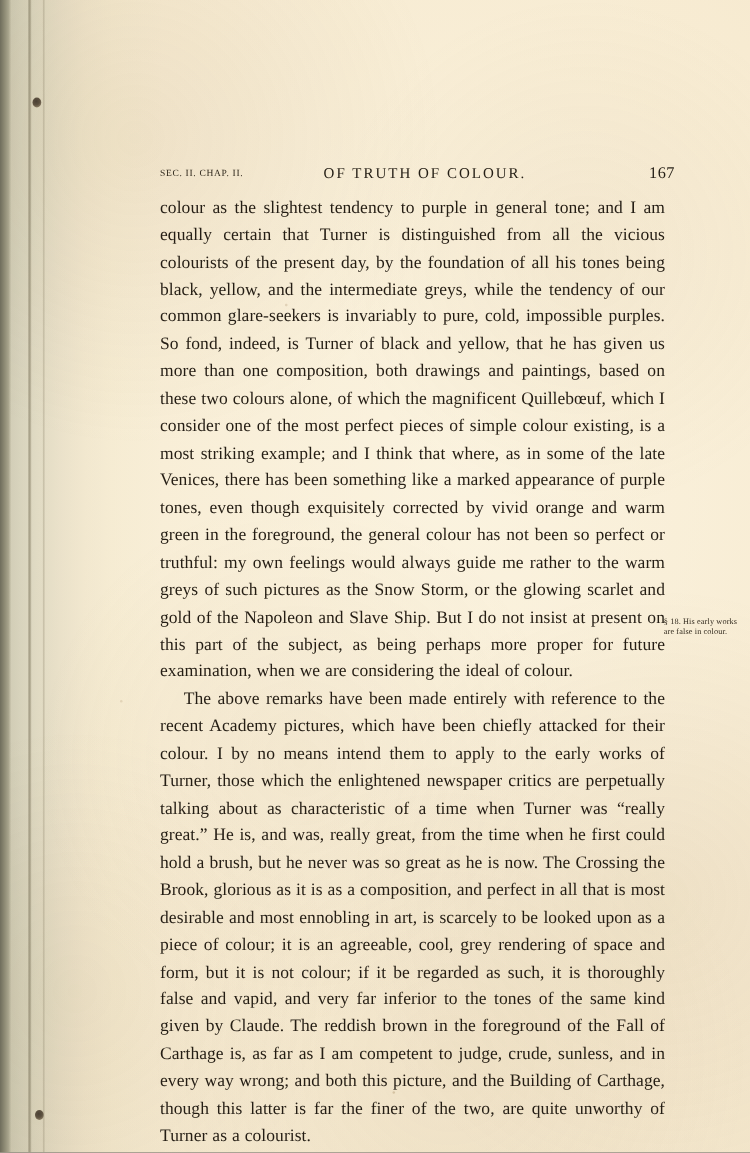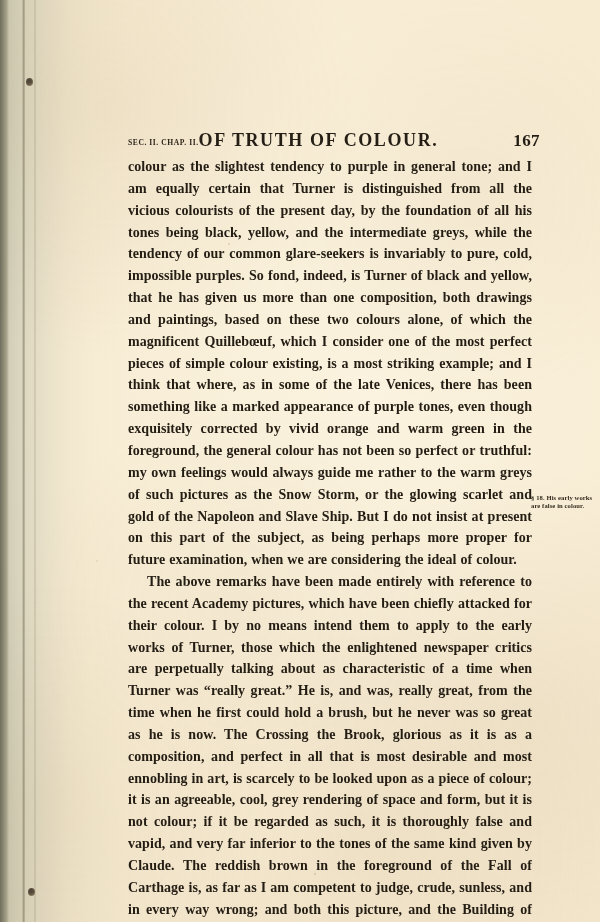--- a/index.html
+++ b/index.html
@@ -27,21 +27,20 @@
         #cdcbb5 16px,
         #d8d4bd 30px,
         #e4dcc4 48px,
         #eee4ca 68px,
         #f3e9ce 90px,
         #f6ebd2 130px,
         #f6ead0 100%),
       #f5e7ce;
     font-family: "Liberation Serif", "DejaVu Serif", serif;
     color: #231d14;
-    font-weight: bold;
   }
 
   
   #page::before {
     content: "";
     position: absolute;
     inset: 0;
     pointer-events: none;
     background-image:
       radial-gradient(circle at 18% 12%, rgba(167,143,104,0.10) 0%, rgba(167,143,104,0) 26%),
@@ -108,29 +107,30 @@
     letter-spacing: 0.55px;
     font-variant: small-caps;
     text-transform: uppercase;
     color: #2c2519;
     white-space: nowrap;
     flex: 0 0 auto;
     transform: translateY(-1px);
   }
   .head-title {
     flex: 1 1 auto;
-    font-size: 18px;
+    text-align: center;
+    font-size: 12px;
     letter-spacing: 1.6px;
     color: #241e15;
     padding-right: 34px;
     white-space: nowrap;
   }
   .folio {
     flex: 0 0 auto;
-    font-size: 17px;
+    font-size: 13px;
     color: #241e15;
     letter-spacing: 0.4px;
     font-feature-settings: "onum" 1;
   }
 
   
   .body-block {
     position: absolute;
     left: 128px;
     top: 156px;

